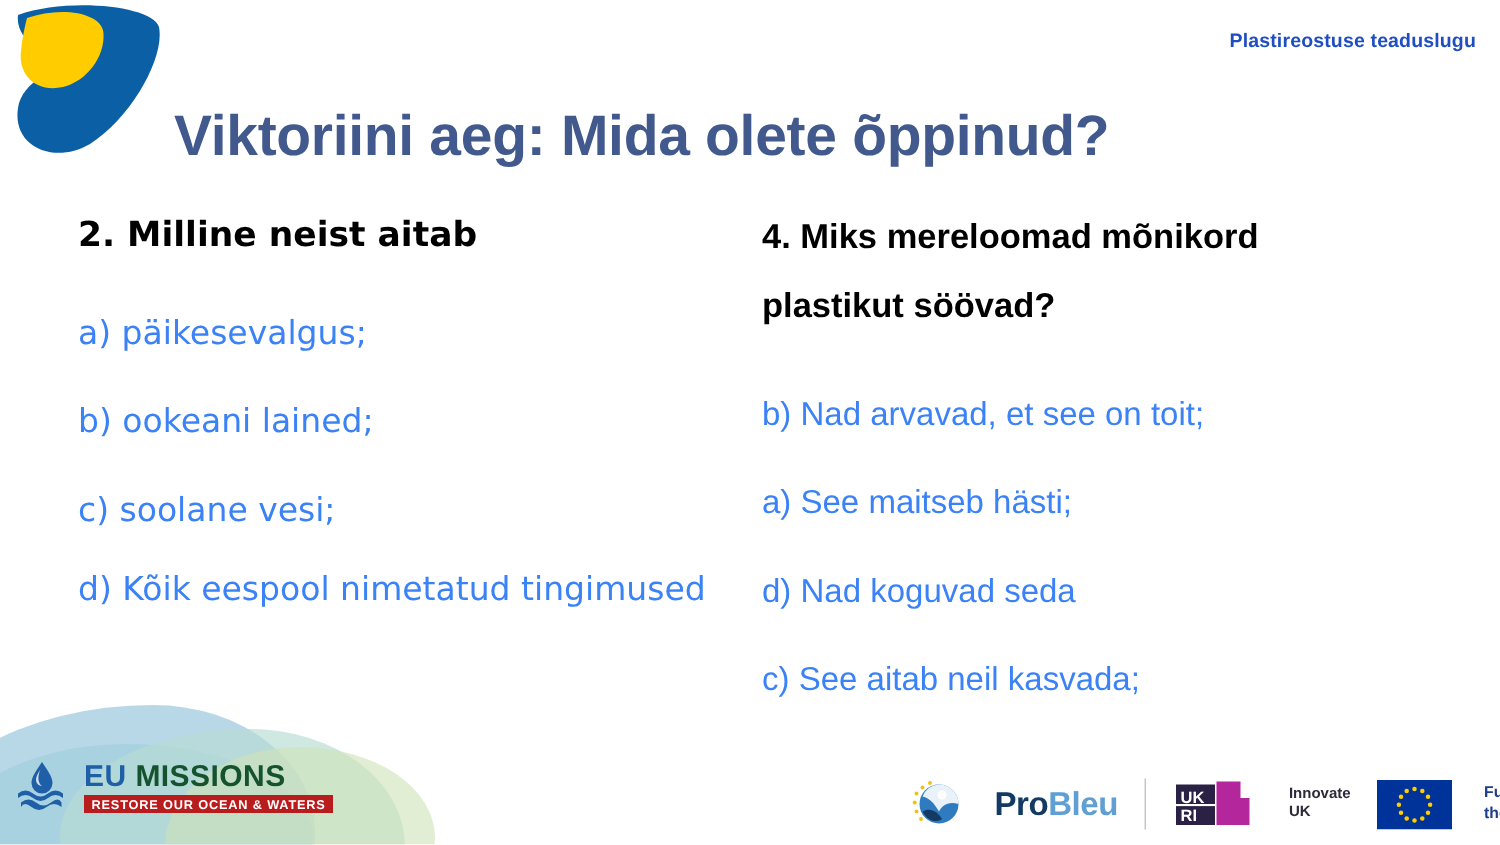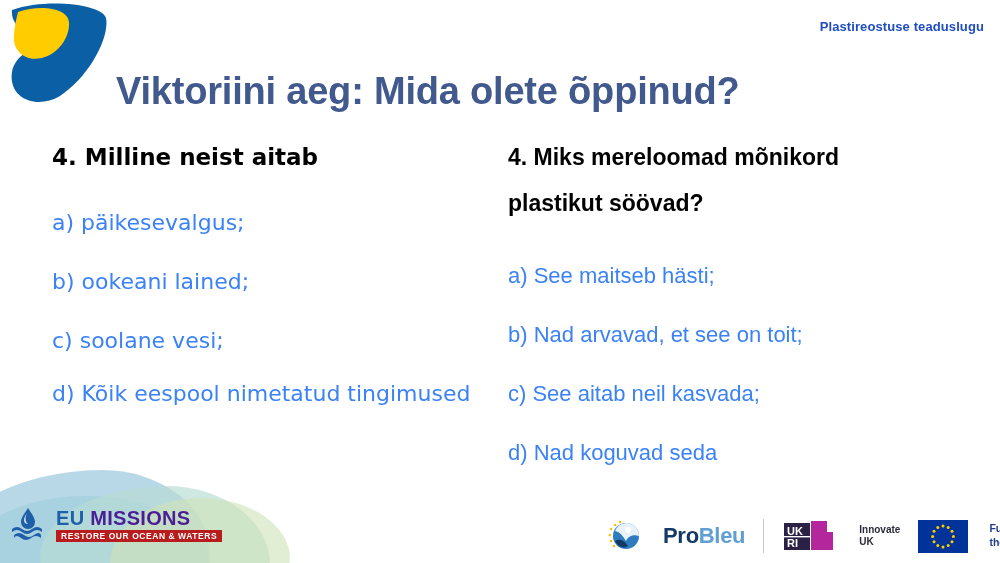--- a/index.html
+++ b/index.html
@@ -161,21 +161,21 @@
   .eum-textblock { display: flex; flex-direction: column; gap: 2px; }
   .eum-title {
     font-family: "Liberation Sans", sans-serif;
     font-size: 20px;
     font-weight: bold;
     letter-spacing: .3px;
     line-height: 1;
     white-space: nowrap;
   }
   .eum-eu { color: #1f5fa8; }
-  .eum-missions { color: #4c1d95; }
+  .eum-missions { color: #14532d; }
   .eum-strap {
     background: #b91c1c;
     color: #ffffff;
     font-family: "Liberation Sans", sans-serif;
     font-size: 8.5px;
     font-weight: bold;
     letter-spacing: .55px;
     padding: 2px 5px 2px 5px;
     white-space: nowrap;
     line-height: 1;
@@ -249,40 +249,40 @@
     <path d="M6 8 C 40 -4, 96 2, 100 16 C 104 36, 82 76, 54 94 C 30 108, 2 96, 6 70 C 9 52, 30 44, 44 40 C 26 36, 4 26, 6 8 Z" fill="#0B5FA5"></path>
     <path d="M12 10 C 34 2, 62 6, 63 20 C 64 36, 52 52, 36 56 C 18 60, 6 48, 8 32 C 9 22, 11 14, 12 10 Z" fill="#FFCC00"></path>
   </svg>
 
   <div class="header-label">Plastireostuse teaduslugu</div>
 
   <h1 class="slide-title">Viktoriini aeg: Mida olete õppinud?</h1>
 
   <div class="col col-left">
     <p class="q-text">
-      <span>4. Milline neist aitab</span><br>
+      <span>2. Milline neist aitab</span><br>
     </p>
     <ul class="answers">
       <li>a) päikesevalgus;</li>
       <li>b) ookeani lained;</li>
       <li>c) soolane vesi;</li>
       <li class="wrap">d) Kõik eespool nimetatud tingimused</li>
     </ul>
   </div>
 
   <div class="col col-right">
     <p class="q-text">
       <span>4. Miks mereloomad mõnikord</span><br>
       <span>plastikut söövad?</span>
     </p>
     <ul class="answers">
+      <li>b) Nad arvavad, et see on toit;</li>
       <li>a) See maitseb hästi;</li>
-      <li>b) Nad arvavad, et see on toit;</li>
+      <li>d) Nad koguvad seda</li>
       <li>c) See aitab neil kasvada;</li>
-      <li>d) Nad koguvad seda</li>
     </ul>
   </div>
 
   <div class="eu-missions">
     <svg class="eum-mark" viewBox="0 0 40 38">
       <path d="M20 2 C 24 8, 27 12, 27 16 A 7 7 0 0 1 13 16 C 13 12, 16 8, 20 2 Z" fill="#1f5fa8"></path>
       <path d="M19 7 C 17 10, 16 12, 16 14 A 4 4 0 0 0 20 18 C 17 16, 17 11, 19 7 Z" fill="#ffffff" opacity=".8"></path>
       <path d="M4 23 Q 9 19, 14 23 T 24 23 T 34 23 L 34 26 Q 29 22, 24 26 T 14 26 T 4 26 Z" fill="#1f5fa8"></path>
       <path d="M6 29 Q 11 25, 16 29 T 26 29 T 33 29 L 33 32 Q 28 28, 23 32 T 13 32 T 6 32 Z" fill="#1f5fa8"></path>
     </svg>

